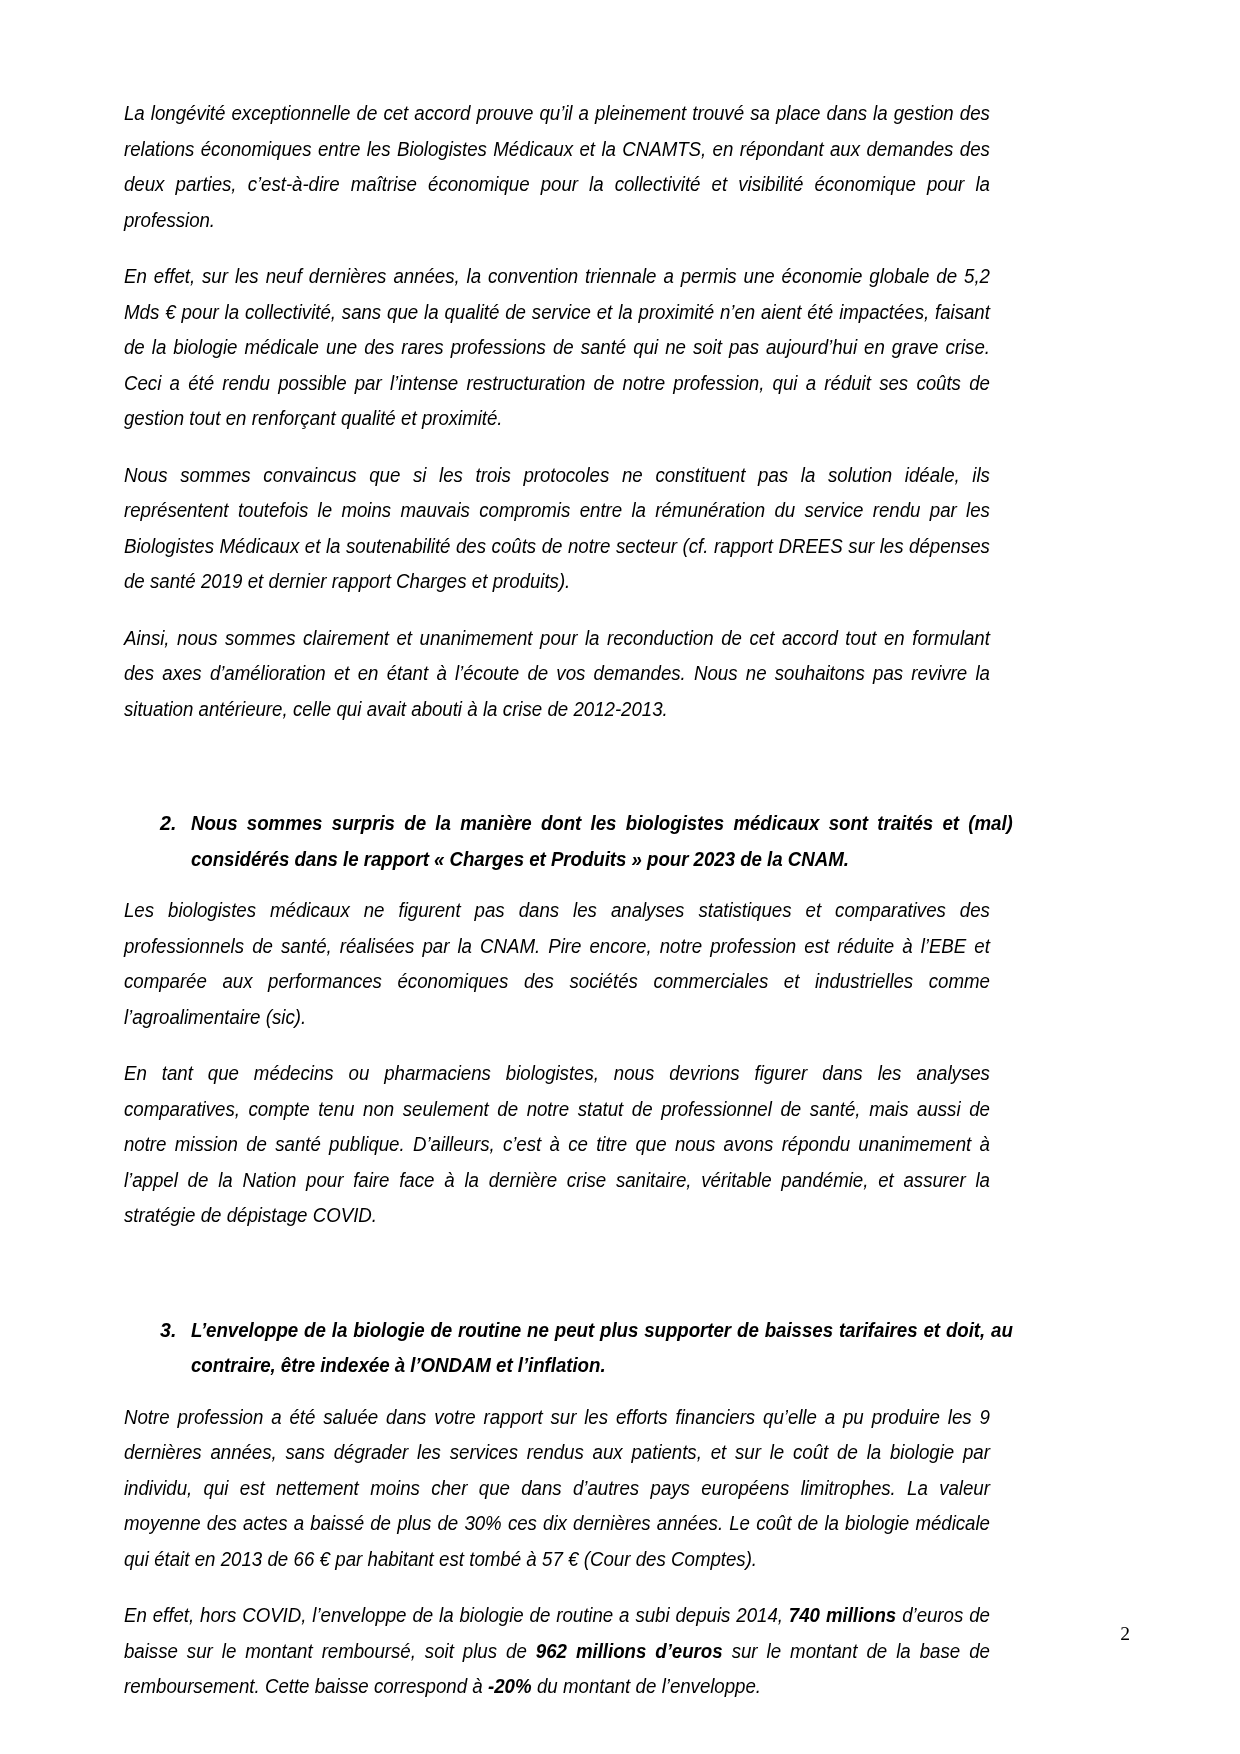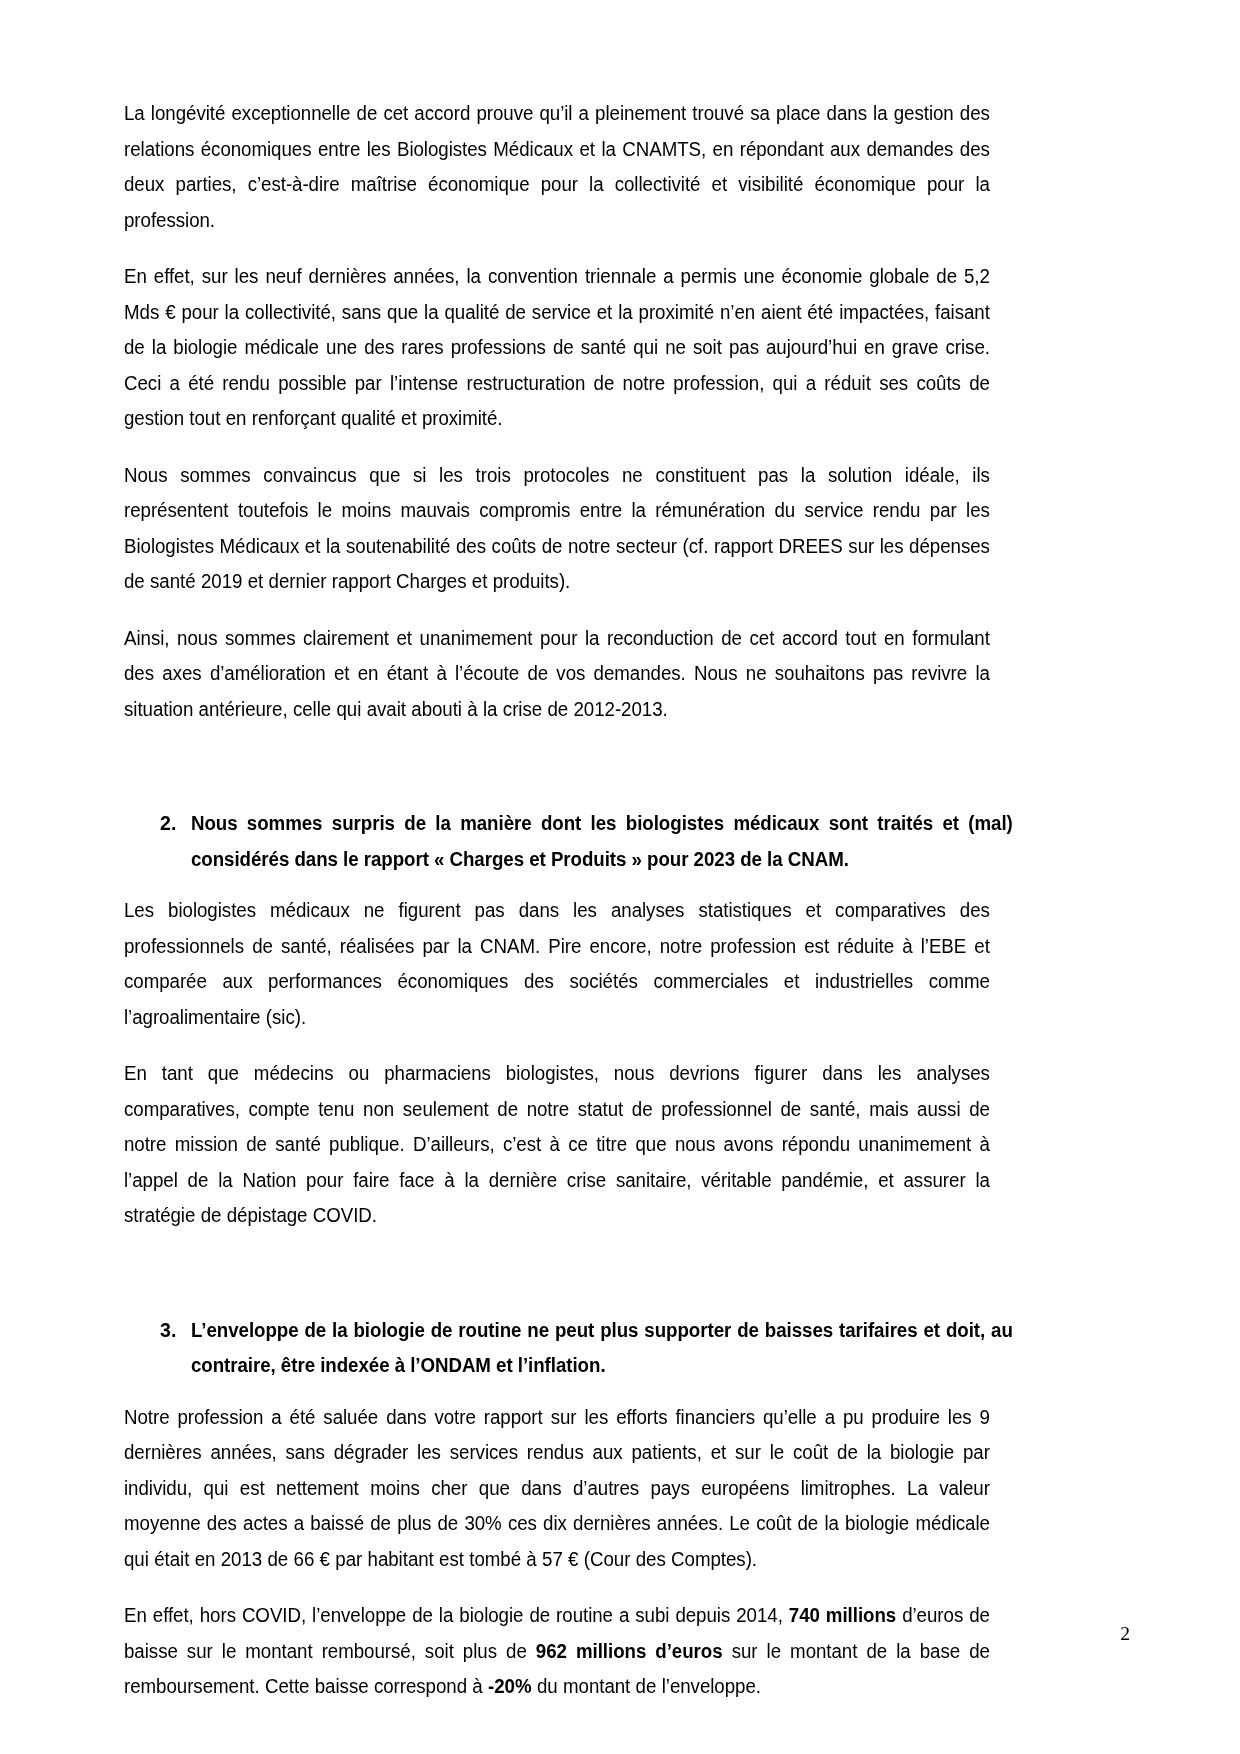--- a/index.html
+++ b/index.html
@@ -15,20 +15,21 @@
     box-sizing: border-box;
     font-family: "Liberation Sans", sans-serif;
     color: #000000;
     overflow: hidden;
   }
   .content {
     position: absolute;
     left: 124px;
     top: 96px;
     width: 866px;
+    font-style: italic;
   }
   p.body-par {
     margin: 0 0 21px 0;
     font-size: 19.6px;
     line-height: 35.5px;
     text-align: justify;
     text-justify: inter-word;
     letter-spacing: -0.05px;
     word-spacing: 0.2px;
     font-stretch: semi-condensed;

